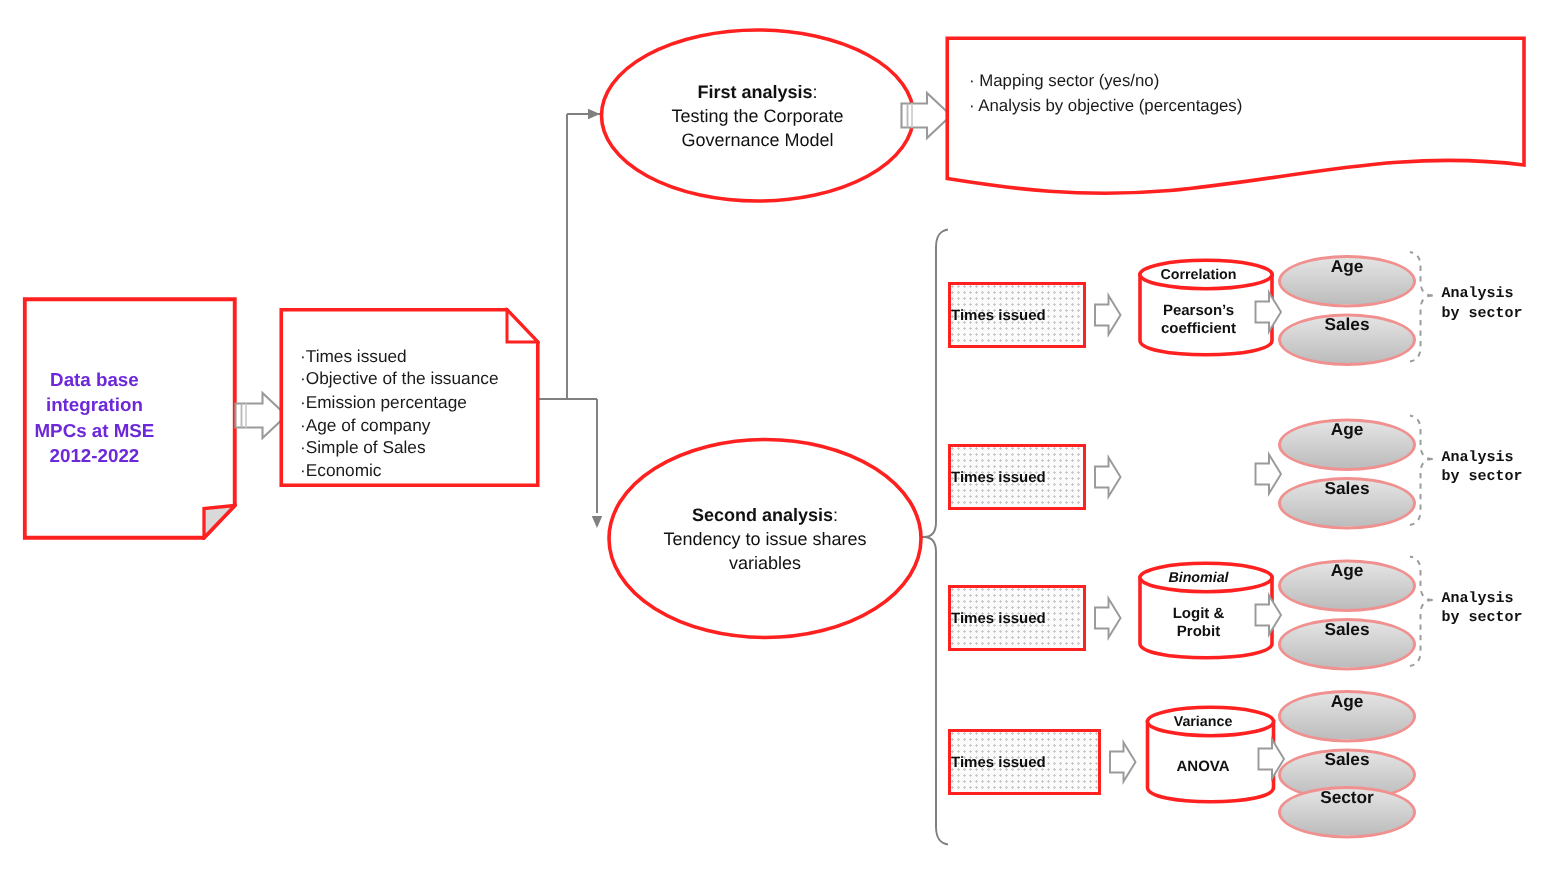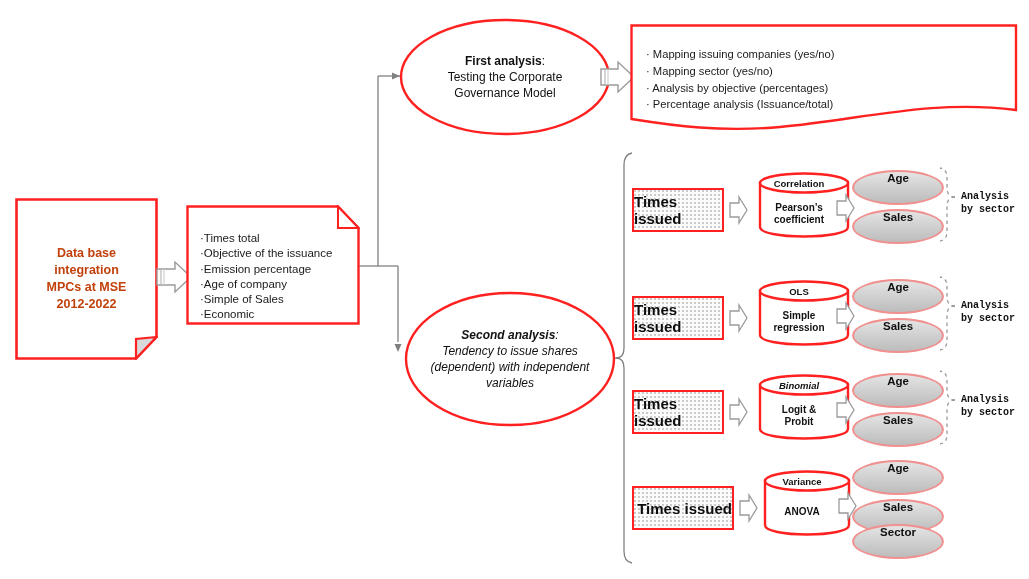--- a/index.html
+++ b/index.html
@@ -20,26 +20,25 @@
   .abs { position: absolute; }
 
   
   .doc-wrap { position: absolute; }
   .doc-wrap svg { display: block; }
   .doc-text {
     position: absolute;
     inset: 0;
     display: flex;
     align-items: center;
-    justify-content: center;
     text-align: center;
     font-weight: bold;
     font-size: 12.5px;
     line-height: 1.35;
-    color: #c2410c;
+    color: #6d28d9;
     padding: 0 8px;
     box-sizing: border-box;
   }
 
   
   .varbox-text {
     position: absolute;
     left: 14px;
     top: 26px;
     font-size: 11.5px;
@@ -78,23 +77,23 @@
   }
   .wavebox-text div { white-space: nowrap; }
 
   
   .timesbox {
     position: absolute;
     border: 2px solid #ff2020;
     box-sizing: border-box;
     display: flex;
     align-items: center;
-    justify-content: flex-end;
-    font-weight: bold;
-    font-size: 15px;
+    justify-content: flex-start;
+    font-weight: bold;
+    font-size: 10px;
     color: #0d0d0d;
     background-color: #fbfbfb;
     background-image:
       radial-gradient(circle at 1px 1px, #c9c9c9 0.7px, transparent 0.9px);
     background-size: 4px 4px;
   }
 
   
   .cyl-wrap { position: absolute; padding-left: 10px; }
   .cyl-top-label {
@@ -231,21 +230,21 @@
       <path d="M14 16 L14 32" stroke="#cfcfcf" stroke-width="1.2"></path>
     </svg>
   </div>
 
   <div class="abs" style="left:186px; top:205px; width:174px; height:120px;">
     <svg width="174" height="120" viewBox="0 0 174 120" xmlns="http://www.w3.org/2000/svg">
       <path d="M1.5 1.5 L152 1.5 L172.5 23 L172.5 118.5 L1.5 118.5 Z" fill="#ffffff" stroke="#ff2020" stroke-width="2.4"></path>
       <path d="M152 1.5 L152 23 L172.5 23 Z" fill="#ffffff" stroke="#ff2020" stroke-width="2"></path>
     </svg>
     <div class="varbox-text">
-      <div>·Times total</div>
+      <div>·Times issued</div>
       <div>·Objective of the issuance</div>
       <div>·Emission percentage</div>
       <div>·Age of company</div>
       <div>·Simple of Sales</div>
       <div>·Economic</div>
     </div>
   </div>
 
   <div class="ellipse-wrap" style="left:399px; top:18px; width:212px; height:118px;">
     <svg width="212" height="118" viewBox="0 0 212 118" xmlns="http://www.w3.org/2000/svg">
@@ -268,37 +267,34 @@
     </svg>
   </div>
 
   <div class="abs" style="left:630px; top:24px; width:388px; height:110px;">
     <svg width="388" height="110" viewBox="0 0 388 110" xmlns="http://www.w3.org/2000/svg">
       <path d="M1.5 1.5 L386 1.5 L386 86
                C 300 75, 230 96, 150 103
                C 90 108, 45 102, 1.5 95 Z" fill="#ffffff" stroke="#ff2020" stroke-width="2.4"></path>
     </svg>
     <div class="wavebox-text">
-      <div>· Mapping issuing companies (yes/no)</div>
       <div>· Mapping sector (yes/no)</div>
       <div>· Analysis by objective (percentages)</div>
-      <div>· Percentage analysis (Issuance/total)</div>
-    </div>
-  </div>
-
-  <div class="ellipse-wrap" style="left:404px; top:291px; width:212px; height:136px;font-style:italic;">
+    </div>
+  </div>
+
+  <div class="ellipse-wrap" style="left:404px; top:291px; width:212px; height:136px;">
     <svg width="212" height="136" viewBox="0 0 212 136" xmlns="http://www.w3.org/2000/svg">
       <ellipse cx="106" cy="68" rx="104" ry="66" fill="#ffffff" stroke="#ff2020" stroke-width="2.4"></ellipse>
     </svg>
     <div class="ellipse-text" style="padding:0 12px;">
       <div class="hdr">
         <span>Second analysis</span><span class="tail">:</span>
       </div>
       <div>Tendency to issue shares</div>
-      <div>(dependent) with independent</div>
       <div>variables</div>
     </div>
   </div>
 
   <div class="timesbox" style="left:632px; top:188px; width:92px; height:44px;">
     <span>Times issued</span>
   </div>
   <div class="abs" style="left:726px; top:192px; width:24px; height:36px;">
     <svg width="24" height="36" viewBox="0 0 24 36" xmlns="http://www.w3.org/2000/svg">
       <path d="M4 11 L13 11 L13 5 L21 18 L13 31 L13 25 L4 25 Z" fill="#ffffff" stroke="#9a9a9a" stroke-width="1.3"></path>
@@ -332,31 +328,20 @@
   </div>
 
   <div class="timesbox" style="left:632px; top:296px; width:92px; height:44px;">
     <span>Times issued</span>
   </div>
   <div class="abs" style="left:726px; top:300px; width:24px; height:36px;">
     <svg width="24" height="36" viewBox="0 0 24 36" xmlns="http://www.w3.org/2000/svg">
       <path d="M4 11 L13 11 L13 5 L21 18 L13 31 L13 25 L4 25 Z" fill="#ffffff" stroke="#9a9a9a" stroke-width="1.3"></path>
     </svg>
   </div>
-  <div class="cyl-wrap" style="left:748px; top:280px; width:92px; height:66px;">
-    <svg width="92" height="66" viewBox="0 0 92 66" xmlns="http://www.w3.org/2000/svg">
-      <path d="M2 11 L2 55 C 2 61, 22 64.5, 46 64.5 C 70 64.5, 90 61, 90 55 L 90 11 Z" fill="#ffffff" stroke="#ff2020" stroke-width="2.4"></path>
-      <ellipse cx="46" cy="11" rx="44" ry="9.5" fill="#ffffff" stroke="#ff2020" stroke-width="2.4"></ellipse>
-    </svg>
-    <div class="cyl-top-label" style="top:6px;">OLS</div>
-    <div class="cyl-body-label" style="top:30px;">
-      <div>Simple</div>
-      <div>regression</div>
-    </div>
-  </div>
   <div class="abs" style="left:833px; top:298px; width:24px; height:36px;">
     <svg width="24" height="36" viewBox="0 0 24 36" xmlns="http://www.w3.org/2000/svg">
       <path d="M4 11 L13 11 L13 5 L21 18 L13 31 L13 25 L4 25 Z" fill="#ffffff" stroke="#9a9a9a" stroke-width="1.3"></path>
     </svg>
   </div>
   <div class="pill" style="left:852px; top:279px; width:92px; height:35px;">
     <span>Age</span>
   </div>
   <div class="pill" style="left:852px; top:318px; width:92px; height:35px;">
     <span>Sales</span>

